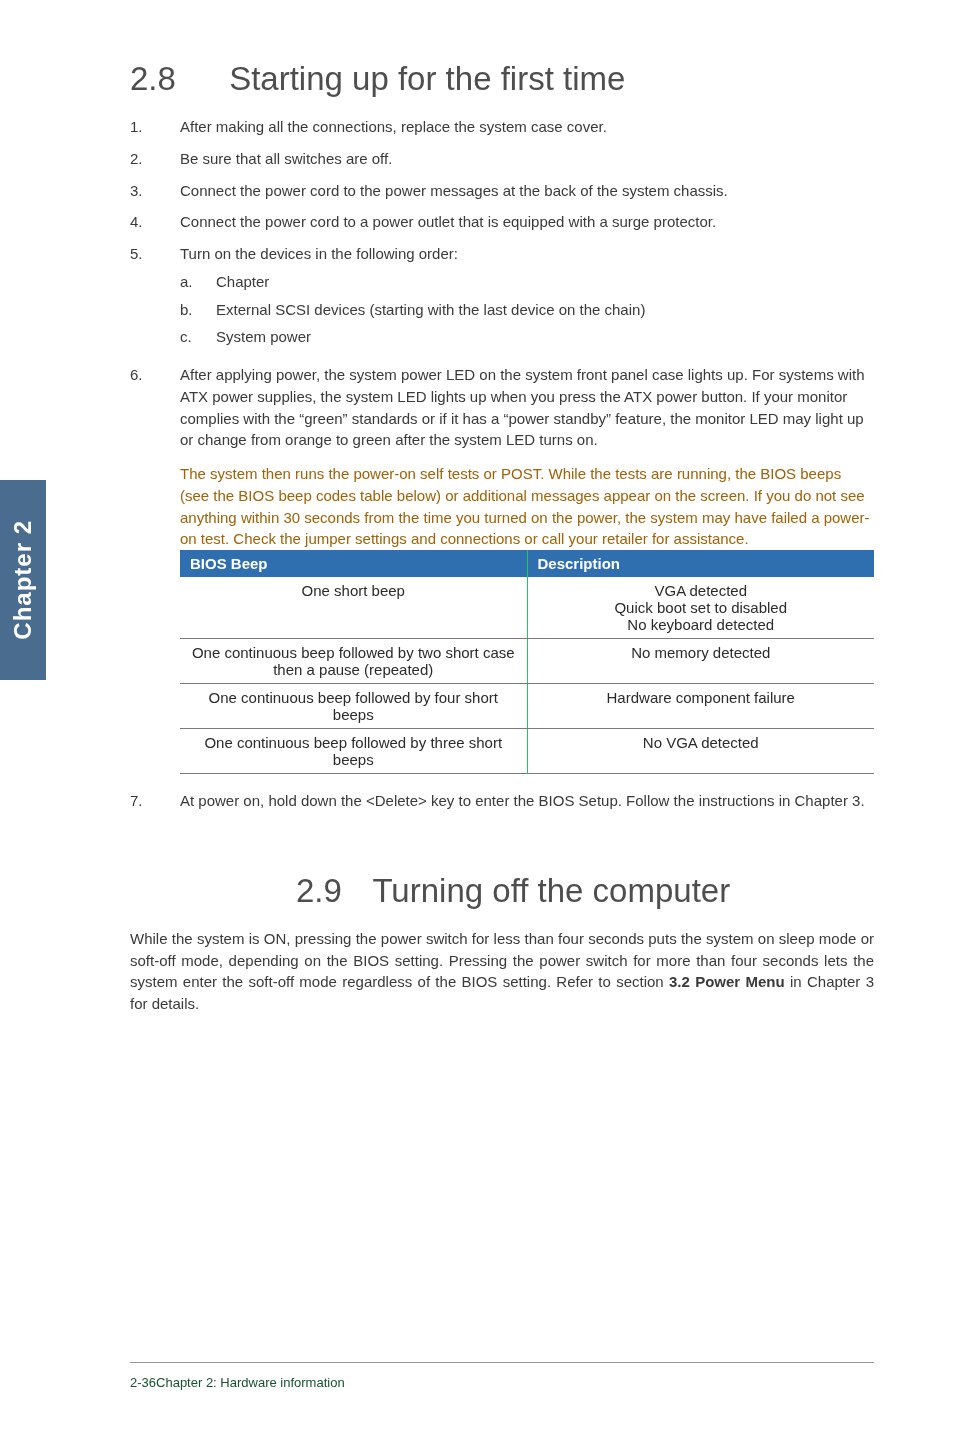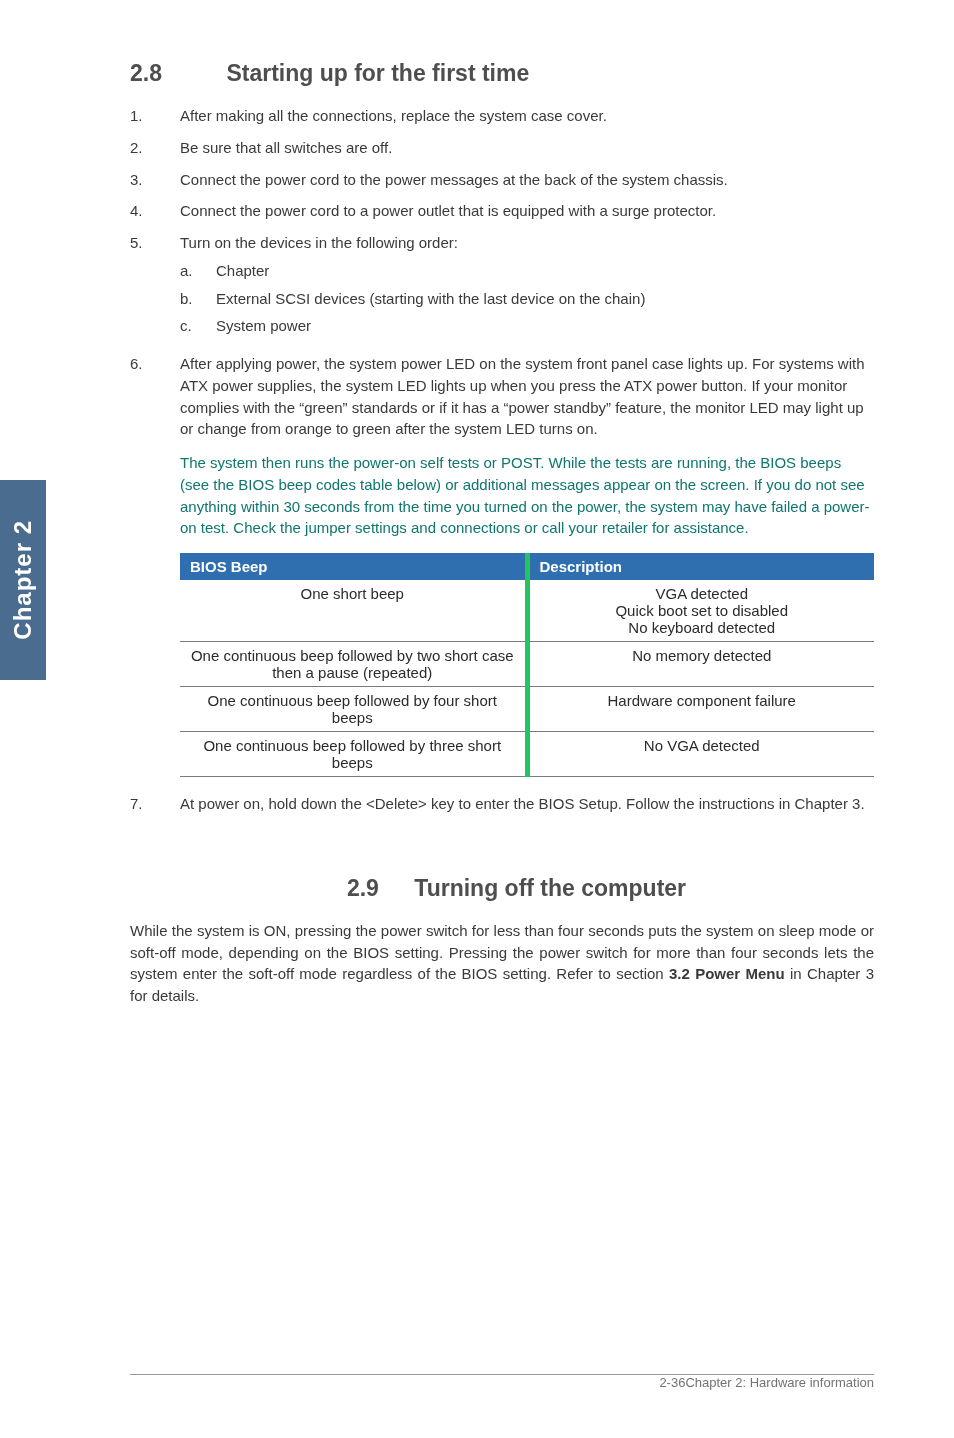--- a/index.html
+++ b/index.html
@@ -1,33 +1,33 @@
 <!DOCTYPE html>
 <html><head>
 <meta charset="utf-8">
 <style>
   html,body{margin:0;padding:0;background:#fff;font-family:Arial,Helvetica,sans-serif;color:#333;}
   .page{width:954px;height:1438px;position:relative;box-sizing:border-box;padding:60px 80px 40px 130px;}
   .side-tab{position:absolute;left:0;top:480px;width:46px;height:200px;background:#4a6d8f;display:flex;align-items:center;justify-content:center;}
   .side-tab span{color:#fff;font-weight:bold;font-size:24px;writing-mode:vertical-rl;transform:rotate(180deg);letter-spacing:1px;}
-  h1.sect{font-size:23px;font-weight:bold;color:#4e4e4e;margin:0 0 18px 0;}
+  h1.sect{font-size:33px;font-weight:normal;color:#4e4e4e;margin:0 0 18px 0;}
   h1.sect .num{display:inline-block;width:90px;}
   ol.main{list-style:none;padding:0;margin:0;}
   ol.main>li{display:flex;margin-bottom:10px;font-size:15px;line-height:1.45;color:#3a3a3a;}
   ol.main>li .n{width:50px;flex-shrink:0;}
   ol.sub{list-style:none;padding:0;margin:6px 0 0 0;}
   ol.sub>li{display:flex;margin-bottom:6px;}
   ol.sub>li .n{width:36px;flex-shrink:0;}
-  .indent-para{margin-left:50px;font-size:15px;line-height:1.45;color:#0f766e;margin-top:12px;margin-bottom:14px;}
+  .indent-para{margin-left:50px;font-size:15px;line-height:1.45;color:#a16207;margin-top:12px;}
   table.bios{width:calc(100% - 50px);margin-left:50px;border-collapse:collapse;font-size:15px;}
   table.bios th{background:#2f6fb0;color:#fff;text-align:left;padding:5px 10px;font-weight:bold;}
   table.bios td{padding:5px 10px;vertical-align:top;border-bottom:1px solid #7a7a7a;color:#2b2b2b;text-align:center;}
-  table.bios td:first-child,table.bios th:first-child{border-right:5px solid #22c55e;width:50%;}
+  table.bios td:first-child,table.bios th:first-child{border-right:1px solid #22c55e;width:50%;}
   .body-p{font-size:15px;line-height:1.45;color:#3a3a3a;text-align:justify;margin-top:12px;}
-  .footer{position:absolute;bottom:48px;left:130px;right:80px;border-top:1px solid #999;padding-top:0;font-size:13px;color:#737373;display:flex;justify-content:flex-end;}
+  .footer{position:absolute;bottom:48px;left:130px;right:80px;border-top:1px solid #999;padding-top:12px;font-size:13px;color:#14532d;display:flex;justify-content:flex-start;}
 </style>
 </head>
 <body>
 
 <div class="page">
 
   <div class="side-tab">
     <span>Chapter 2</span>
   </div>
 

